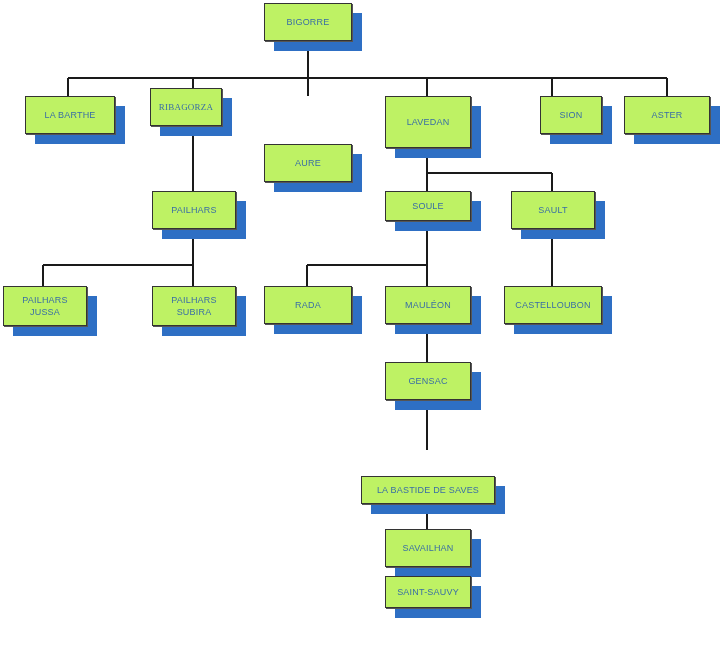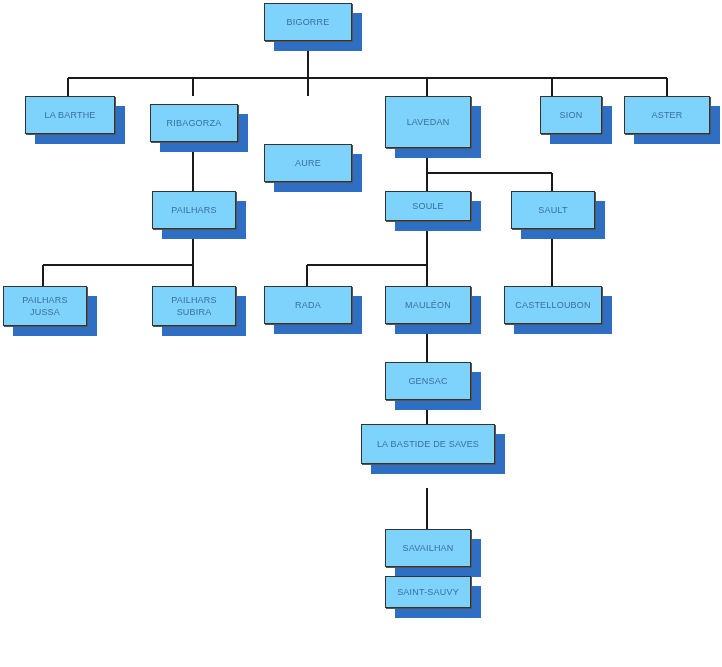--- a/index.html
+++ b/index.html
@@ -39,21 +39,21 @@
     height: 100%;
     background: #2e6fc4;
     z-index: 1;
   }
   .node-box {
     position: absolute;
     left: 0;
     top: 0;
     width: 100%;
     height: 100%;
-    background: #7dd3fc;
+    background: #bef264;
     border: 1px solid #333333;
     box-shadow: 1px 1px 0 0 #555555;
     box-sizing: border-box;
     display: flex;
     align-items: center;
     justify-content: center;
     z-index: 2;
   }
   .node-label {
     color: #3a6ea5;
@@ -115,21 +115,21 @@
         <div class="node-box">
           <span class="node-label">BIGORRE</span>
         </div>
       </div>
       <div class="node" style="left: 25px; top: 96px; width: 90px; height: 38px;">
         <div class="node-shadow"></div>
         <div class="node-box">
           <span class="node-label">LA BARTHE</span>
         </div>
       </div>
-      <div class="node" style="left: 150px; top: 104px; width: 88px; height: 38px;">
+      <div class="node" style="left: 150px; top: 88px; width: 72px; height: 38px; font-family: Liberation Serif, serif;">
         <div class="node-shadow"></div>
         <div class="node-box">
           <span class="node-label">RIBAGORZA</span>
         </div>
       </div>
       <div class="node" style="left: 264px; top: 96px; width: 88px; height: 38px; margin-top: 48px;">
         <div class="node-shadow"></div>
         <div class="node-box">
           <span class="node-label">AURE</span>
         </div>
@@ -201,21 +201,21 @@
         <div class="node-box">
           <span class="node-label">CASTELLOUBON</span>
         </div>
       </div>
       <div class="node" style="left: 385px; top: 362px; width: 86px; height: 38px;">
         <div class="node-shadow"></div>
         <div class="node-box">
           <span class="node-label">GENSAC</span>
         </div>
       </div>
-      <div class="node" style="left: 361px; top: 424px; width: 134px; height: 40px;">
+      <div class="node" style="left: 361px; top: 476px; width: 134px; height: 28px;">
         <div class="node-shadow"></div>
         <div class="node-box">
           <span class="node-label">LA BASTIDE DE SAVES</span>
         </div>
       </div>
       <div class="node" style="left: 385px; top: 529px; width: 86px; height: 38px;">
         <div class="node-shadow"></div>
         <div class="node-box">
           <span class="node-label">SAVAILHAN</span>
         </div>

